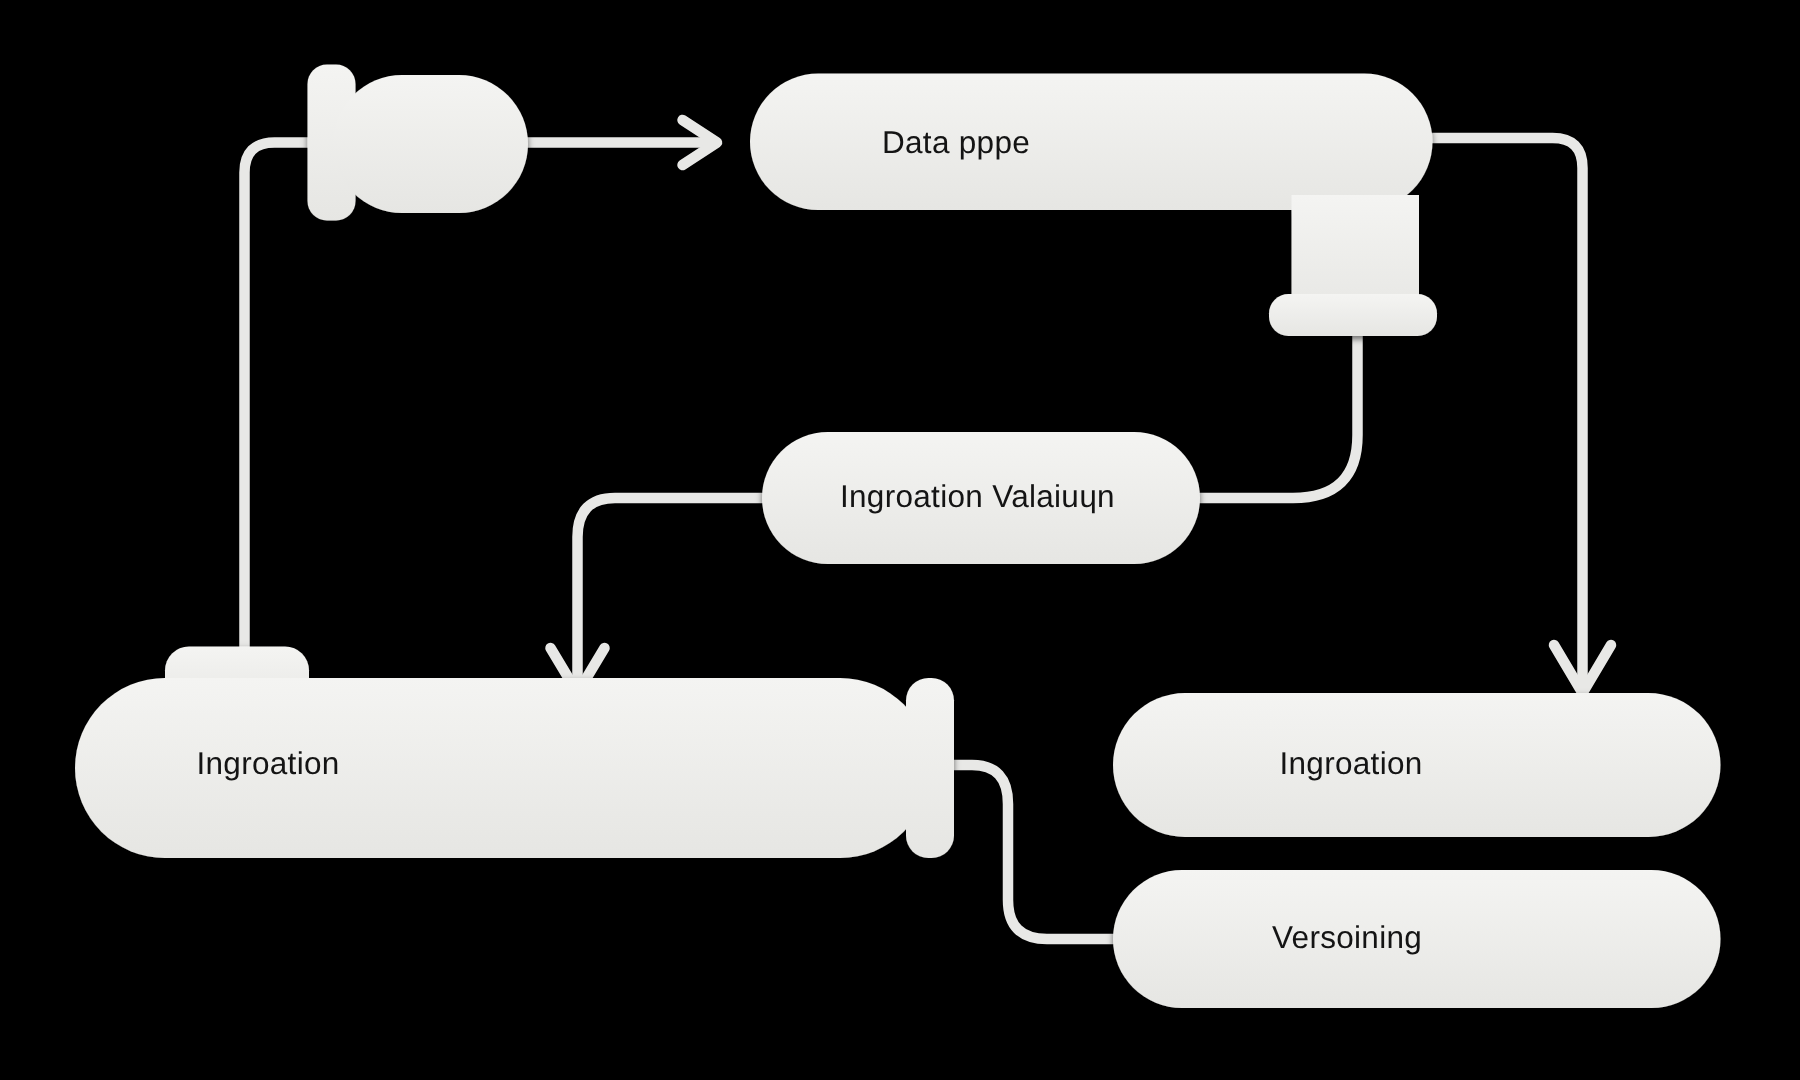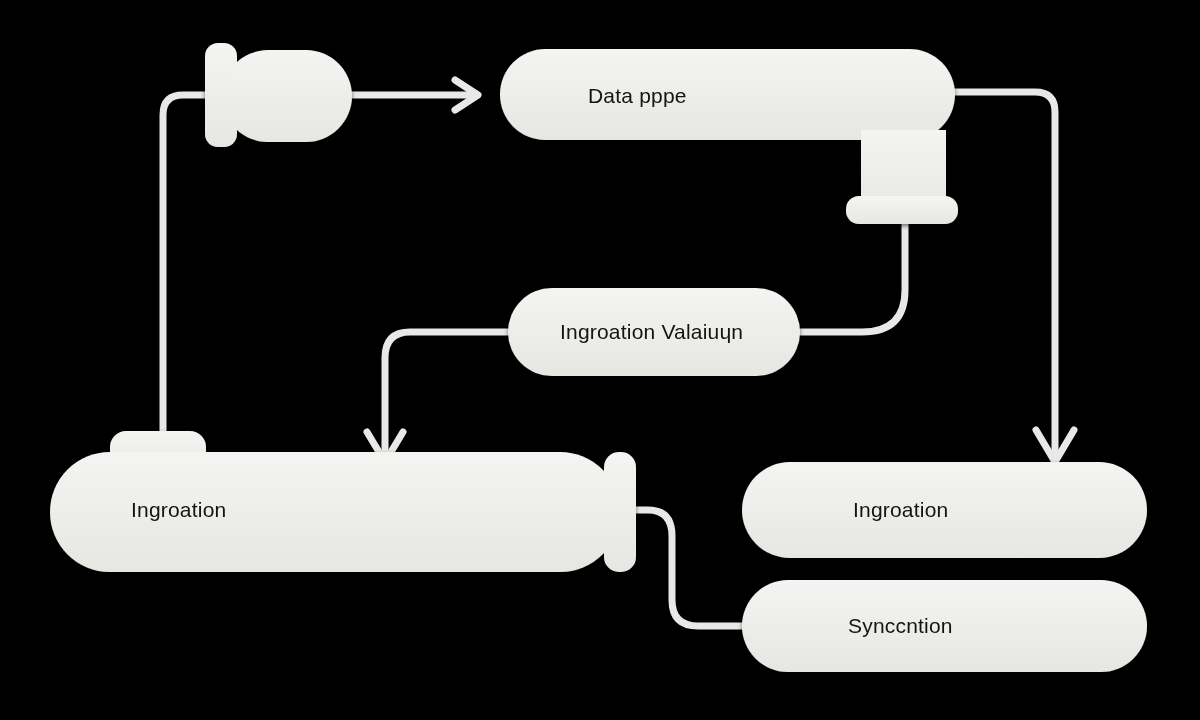--- a/index.html
+++ b/index.html
@@ -125,15 +125,15 @@
   </svg>
 
   <div class="node-label" id="label-data-pipe">Data pppe</div>
 
   <div class="node-label" id="label-integration-validation">Ingroation Valaiuɥn</div>
 
   <div class="node-label" id="label-integration">Ingroation</div>
 
   <div class="node-label" id="label-versioning">Ingroation</div>
 
-  <div class="node-label" id="label-sync">Synccntion</div>
+  <div class="node-label" id="label-sync">Versoining</div>
 
 </div>
 
 </body></html>

